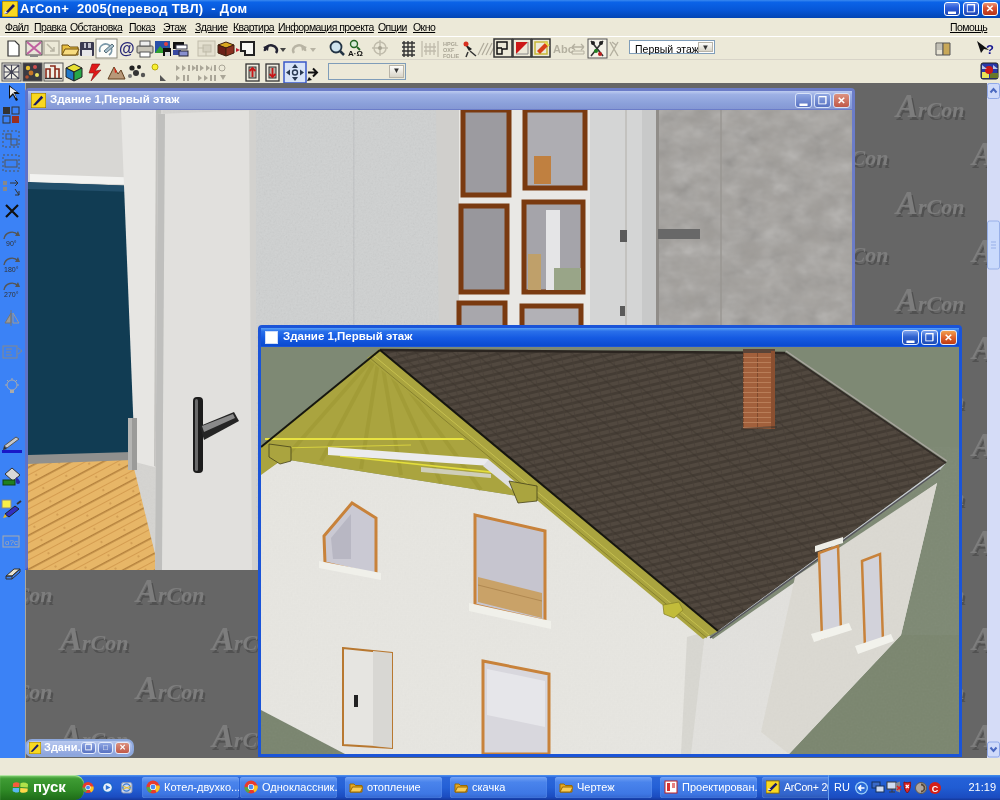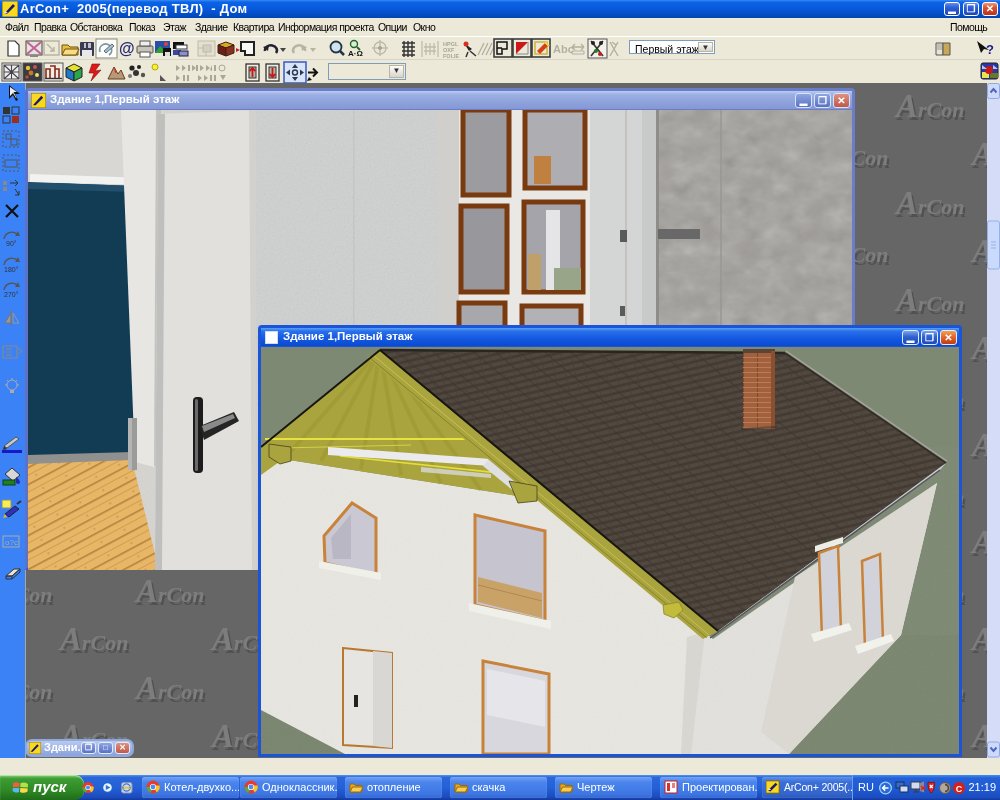--- a/index.html
+++ b/index.html
@@ -12,21 +12,21 @@
     background:linear-gradient(180deg,#3a8af0 0%,#0b63e8 12%,#0757d8 55%,#0345b4 100%);
     color:#fff; font-weight:bold; font-size:13px; }
   #titlebar .txt { position:absolute; left:20px; top:1px; letter-spacing:0.3px; }
   .tbtn { position:absolute; top:2px; width:16px; height:14px; border-radius:3px;
     border:1px solid #fff; font-size:10px; color:#fff; text-align:center; line-height:12px;
     background:linear-gradient(180deg,#638bea,#2c5cd8 40%,#1e46b4); }
   .tbtn.close { background:linear-gradient(180deg,#ec9677,#d75232 40%,#b83318); }
 
   
   #menubar { left:0; top:18px; width:1000px; height:18px; background:#ece9d8; font-size:10.5px; letter-spacing:-0.55px; color:#000; }
-  #menubar span { position:absolute; top:3px; }
+  #menubar span { position:absolute; top:3px;text-decoration:underline; }
 
   
   #tb1 { left:0; top:36px; width:1000px; height:23px; background:#ece9d8; border-top:1px solid #fff; }
   #tb2 { left:0; top:59px; width:1000px; height:24px; background:#ece9d8; border-top:1px solid #d8d4c8; }
   .combo { position:absolute; background:#fff; border:1px solid #7f9db9; font-size:11px; color:#000; }
   .combo .arr { position:absolute; right:1px; top:1px; bottom:1px; width:15px;
     background:linear-gradient(180deg,#fdfdfb,#d8d4c8); border:1px solid #b8b4a8; font-size:8px; color:#333;
     text-align:center; }
 
   
@@ -59,28 +59,28 @@
 
   
   #statusbar { left:0; top:758px; width:1000px; height:17px; background:#ece9d8; border-top:1px solid #fff;
     font-size:9.5px; letter-spacing:-0.1px; color:#000; }
 
   
   #taskbar { left:0; top:775px; width:1000px; height:25px;
     background:linear-gradient(180deg,#5296f2 0%,#2c67da 9%,#2460d6 50%,#1b4cc0 88%,#15389c 100%); }
   #startbtn { position:absolute; left:0; top:0; width:84px; height:25px; border-radius:0 9px 9px 0;
     background:linear-gradient(180deg,#7ece6e 0%,#3f9c34 15%,#2f8a26 60%,#1e6b18 100%);
-    color:#fff; font-weight:bold; font-style:italic; font-size:15px;
+    color:#fff; font-weight:bold; font-size:15px;
     box-shadow:inset 0 1px 1px #b8e8a8; }
   .taskbtn { position:absolute; top:2px; height:21px; border-radius:3px; font-size:11px; color:#fff;
     background:linear-gradient(180deg,#71a1f4 0%,#4a84ec 25%,#3e77e4 80%,#3466cf 100%);
     box-shadow:inset 0 0 1px #9cc0f8; overflow:hidden; white-space:nowrap; }
   .taskbtn .ic { position:absolute; left:4px; top:3px; width:14px; height:14px; }
   .taskbtn .tx { position:absolute; left:22px; top:4px;text-align:right; }
-  #tray { position:absolute; right:0; top:0; width:148px; height:25px;
+  #tray { position:absolute; right:0; top:0; width:172px; height:25px;
     background:linear-gradient(180deg,#4190ee 0%,#2461d8 12%,#205cd3 50%,#1b4cc0 90%,#15389c 100%);
     border-left:1px solid #6aa0ee; color:#fff; font-size:12px; }
 </style>
 </head>
 <body>
 <div id="screen">
 
   <div id="titlebar" class="abs">
     <svg class="abs" style="left:2px;top:1px" width="16" height="16" viewBox="0 0 16 16">
       <rect x="0" y="0" width="16" height="16" fill="#f8d820" stroke="#806000"></rect>

